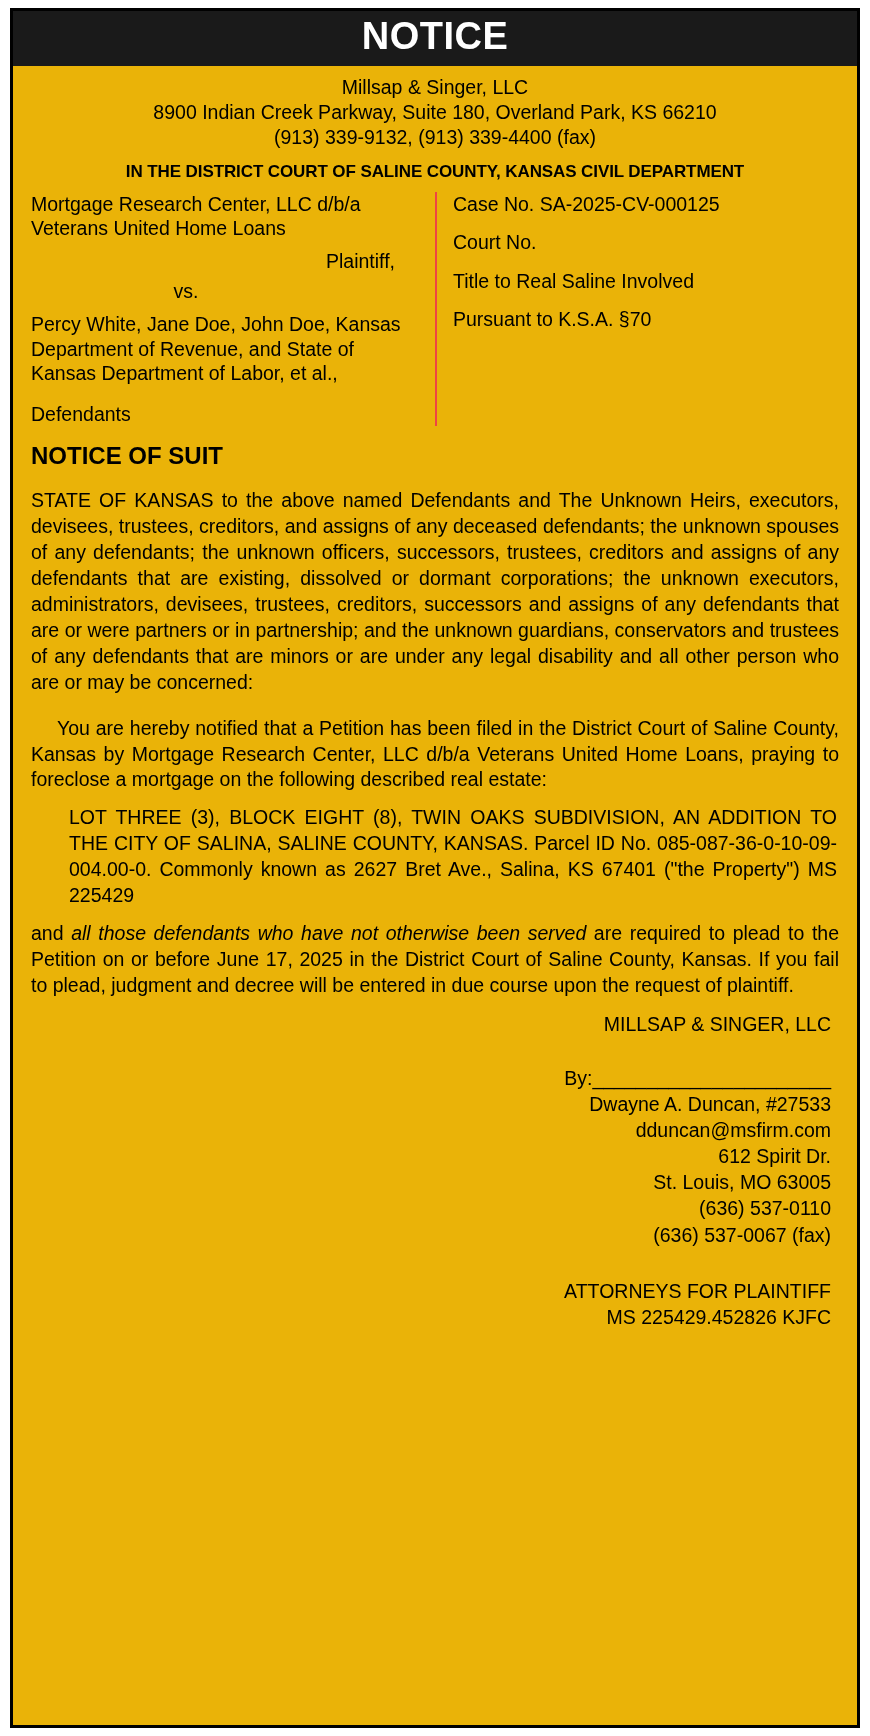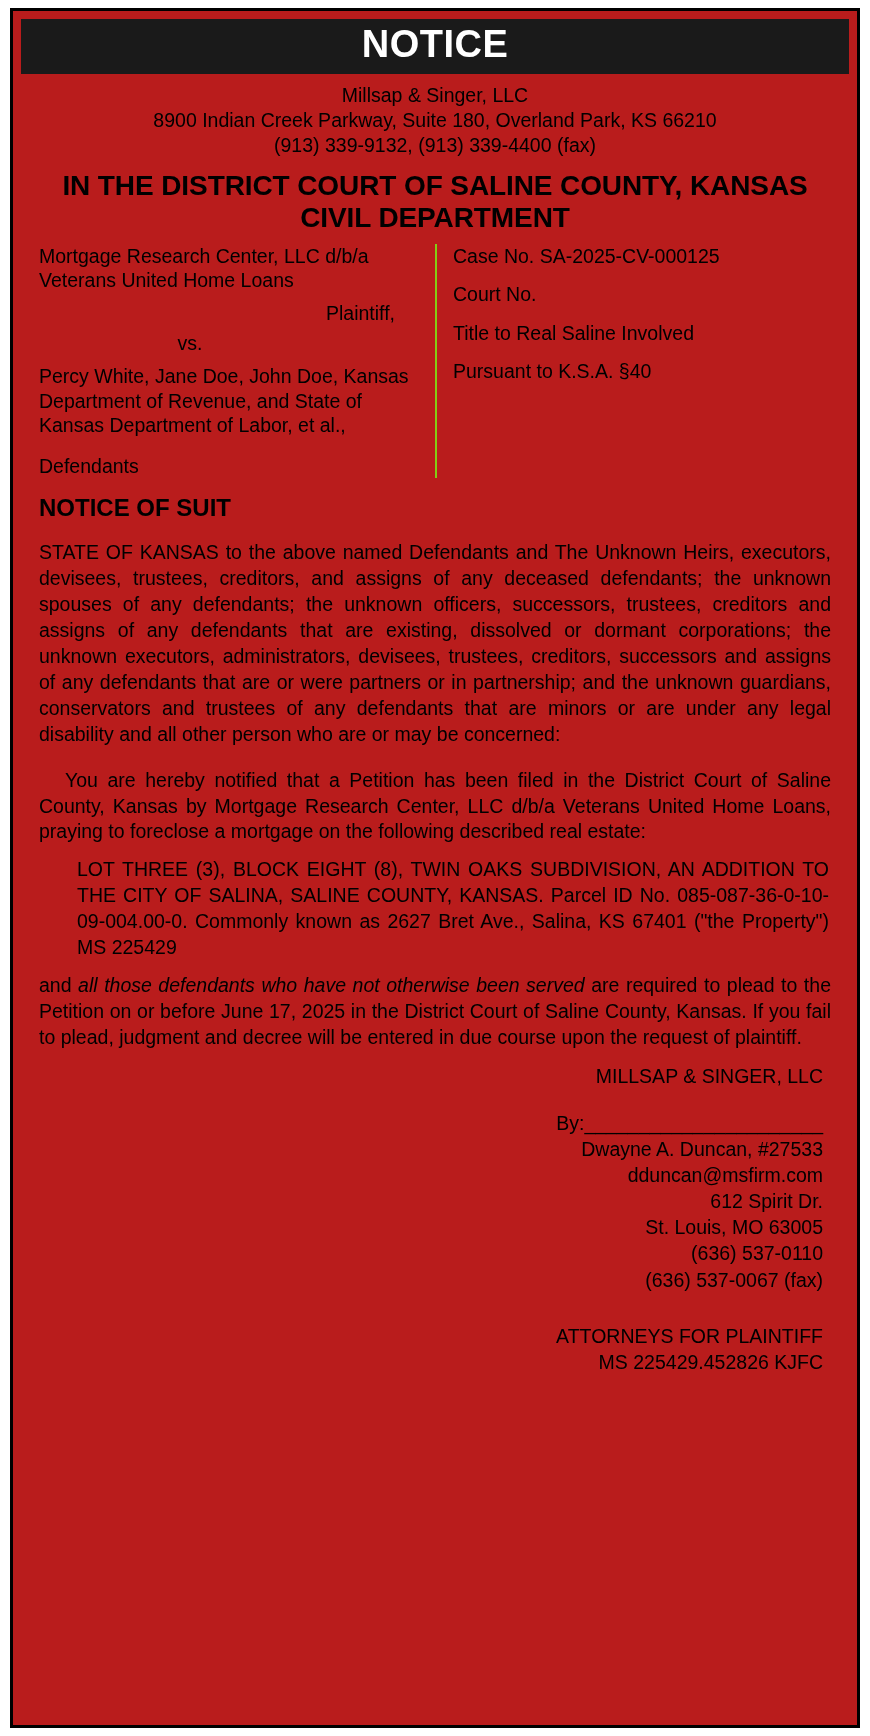--- a/index.html
+++ b/index.html
@@ -20,22 +20,22 @@
     height: 1736px;
     box-sizing: border-box;
     padding: 8px 10px 8px 10px;
     background: #ffffff;
   }
   .frame {
     box-sizing: border-box;
     border: 3px solid #000000;
     width: 100%;
     height: 100%;
-    padding: 8px;
-    background: #b91c1c;
+    padding: 0;
+    background: #eab308;
     overflow: hidden;
   }
   .notice-bar {
     background: #1a1a1a;
     color: #ffffff;
     text-align: center;
     font-weight: bold;
     font-size: 38px;
     letter-spacing: 0.5px;
     line-height: 1.05;
@@ -47,42 +47,42 @@
   .firm-block {
     text-align: center;
     font-size: 19.5px;
     line-height: 1.28;
     padding-top: 9px;
   }
   .firm-block div { white-space: nowrap; }
   .court-line {
     text-align: center;
     font-weight: bold;
-    font-size: 28px;
+    font-size: 17px;
     margin-top: 12px;
     margin-bottom: 8px;
     letter-spacing: -0.1px;
   }
   .caption {
     display: flex;
     align-items: stretch;
     margin-top: 10px;
     margin-bottom: 2px;
   }
   .caption-left {
     width: 50%;
     box-sizing: border-box;
     padding-right: 14px;
     font-size: 19.5px;
     line-height: 1.26;
   }
   .caption-right {
     width: 50%;
     box-sizing: border-box;
-    border-left: 2px solid #84cc16;
+    border-left: 2px solid #ef4444;
     padding-left: 16px;
     font-size: 19.5px;
     line-height: 1.26;
   }
   .caption-right div { margin-bottom: 14px; }
   .caption-right div:last-child { margin-bottom: 0; }
   .plaintiff-line {
     text-align: right;
     padding-right: 26px;
     margin-top: 8px;
@@ -129,21 +129,21 @@
   .sig-firm {
     text-align: right;
     font-size: 19.5px;
     margin-top: 14px;
     padding-right: 8px;
   }
   .sig-block {
     text-align: right;
     font-size: 19.5px;
     line-height: 1.34;
-    margin-top: 22px;
+    margin-top: 29px;
     padding-right: 8px;
   }
   .sig-by { letter-spacing: 0px; }
   .attorneys {
     text-align: right;
     font-size: 19.5px;
     line-height: 1.34;
     margin-top: 30px;
     padding-right: 8px;
   }
@@ -179,21 +179,21 @@
           <div>Mortgage Research Center, LLC d/b/a Veterans United Home Loans</div>
           <div class="plaintiff-line">Plaintiff,</div>
           <div class="vs-line">vs.</div>
           <div>Percy White, Jane Doe, John Doe, Kansas Department of Revenue, and State of Kansas Department of Labor, et al.,</div>
           <div class="defendants-line">Defendants</div>
         </div>
         <div class="caption-right">
           <div>Case No. SA-2025-CV-000125</div>
           <div>Court No.</div>
           <div>Title to Real Saline Involved</div>
-          <div>Pursuant to K.S.A. §40</div>
+          <div>Pursuant to K.S.A. §70</div>
         </div>
       </div>
 
       <div class="notice-of-suit">NOTICE OF SUIT</div>
 
       <div class="body-text para">STATE OF KANSAS to the above named Defendants and The Unknown Heirs, executors, devisees, trustees, creditors, and assigns of any deceased defendants; the unknown spouses of any defendants; the unknown officers, successors, trustees, creditors and assigns of any defendants that are existing, dissolved or dormant corporations; the unknown executors, administrators, devisees, trustees, creditors, successors and assigns of any defendants that are or were partners or in partnership; and the unknown guardians, conservators and trustees of any defendants that are minors or are under any legal disability and all other person who are or may be concerned:</div>
 
       <div class="body-text para-indent">You are hereby notified that a Petition has been filed in the District Court of Saline County, Kansas by Mortgage Research Center, LLC d/b/a Veterans United Home Loans, praying to foreclose a mortgage on the following described real estate:</div>
 
       <div class="legal-desc">LOT THREE (3), BLOCK EIGHT (8), TWIN OAKS SUBDIVISION, AN ADDITION TO THE CITY OF SALINA, SALINE COUNTY, KANSAS. Parcel ID No. 085-087-36-0-10-09-004.00-0.   Commonly known as 2627 Bret Ave., Salina, KS 67401 ("the Property") MS 225429</div>

